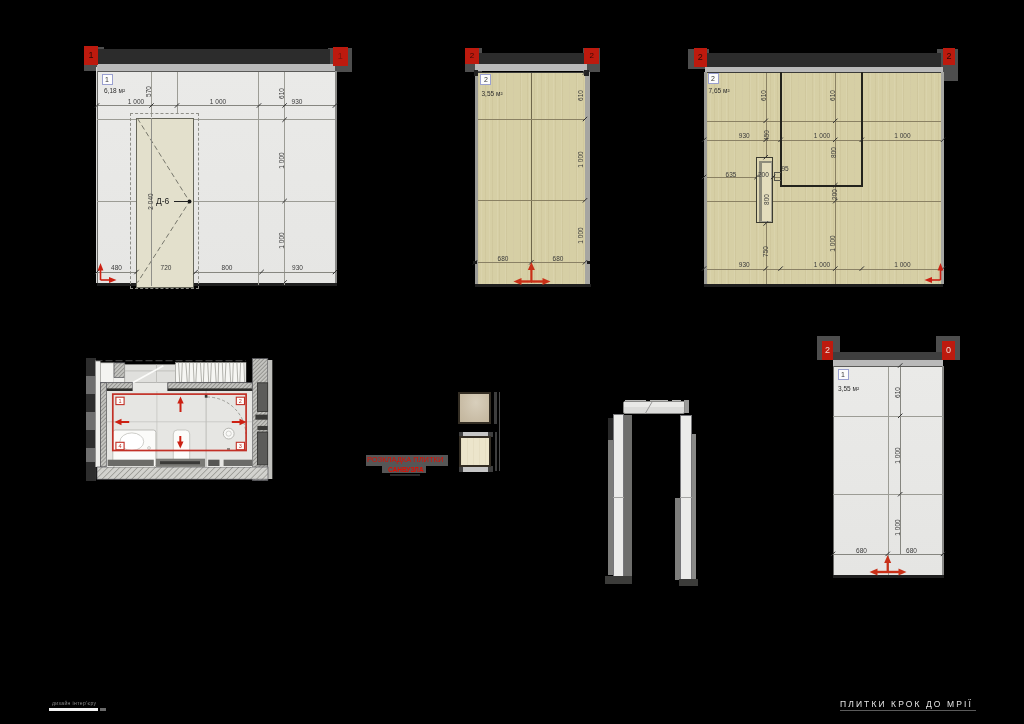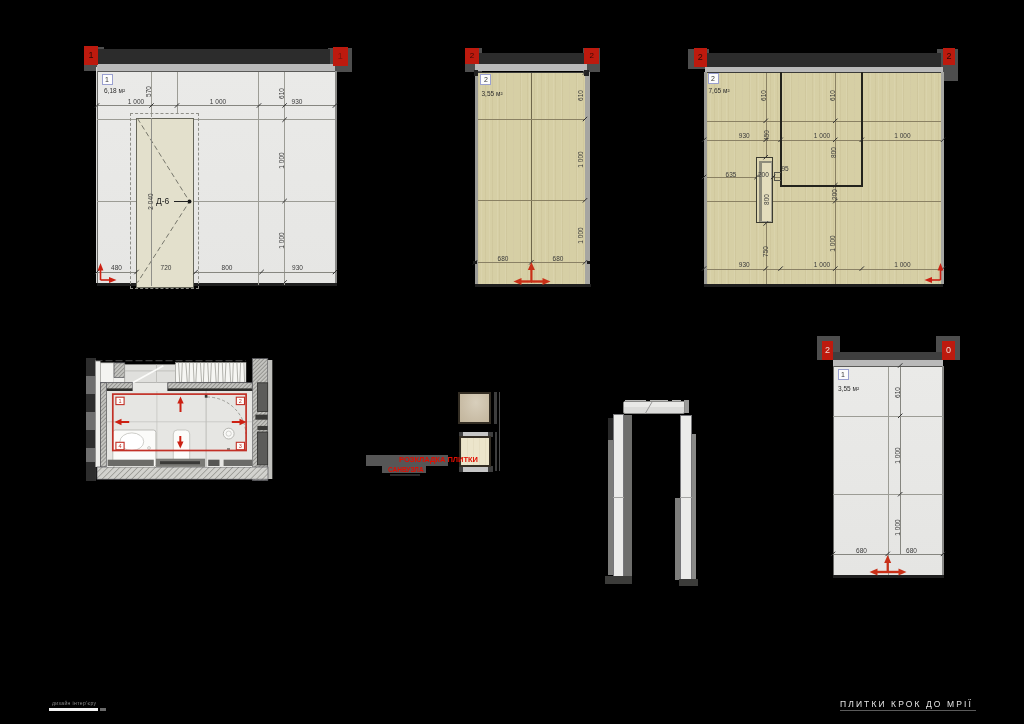--- a/index.html
+++ b/index.html
@@ -516,21 +516,21 @@
 
 <div class="a" style="left:494.6px;top:432.2px;width:2px;height:38.7px;background:#3e3e3e;"></div>
 
 <div class="a" style="left:498.8px;top:392px;width:1px;height:79px;background:#4a4a4a;"></div>
 
 <div class="a" style="left:390px;top:473.5px;width:30px;height:2.5px;background:#2a2a2a;"></div>
 
 <div class="a" style="left:365.8px;top:455.3px;width:82px;height:10.5px;background:#565656;"></div>
 <div class="a" style="left:382px;top:465.8px;width:44px;height:7px;background:#565656;"></div>
 
-<div class="a" style="left:367px;top:455px;font-size:7.5px;font-weight:bold;color:#e20d00;white-space:nowrap;margin-left:32px;">РОЗКЛАДКА ПЛИТКИ</div>
+<div class="a" style="left:367px;top:455px;font-size:7.5px;font-weight:normal;color:#e20d00;white-space:nowrap;">РОЗКЛАДКА ПЛИТКИ</div>
 
 <div class="a" style="left:388px;top:465.6px;font-size:6.5px;font-weight:bold;color:#e20d00;white-space:nowrap;">САНВУЗЛА</div>
 
 <div class="a" style="left:604px;top:395px;width:95px;height:192px;">
 
   <div class="a" style="left:21px;top:4.5px;width:21px;height:3px;background:#b9b9b7;"></div>
   <div class="a" style="left:46px;top:4.5px;width:18px;height:3px;background:#b9b9b7;"></div>
   <div class="a" style="left:68px;top:4.5px;width:9px;height:3px;background:#b9b9b7;"></div>
 
   <div class="a" style="left:80px;top:4.5px;width:4.5px;height:13.5px;background:#9a9a98;"></div>

